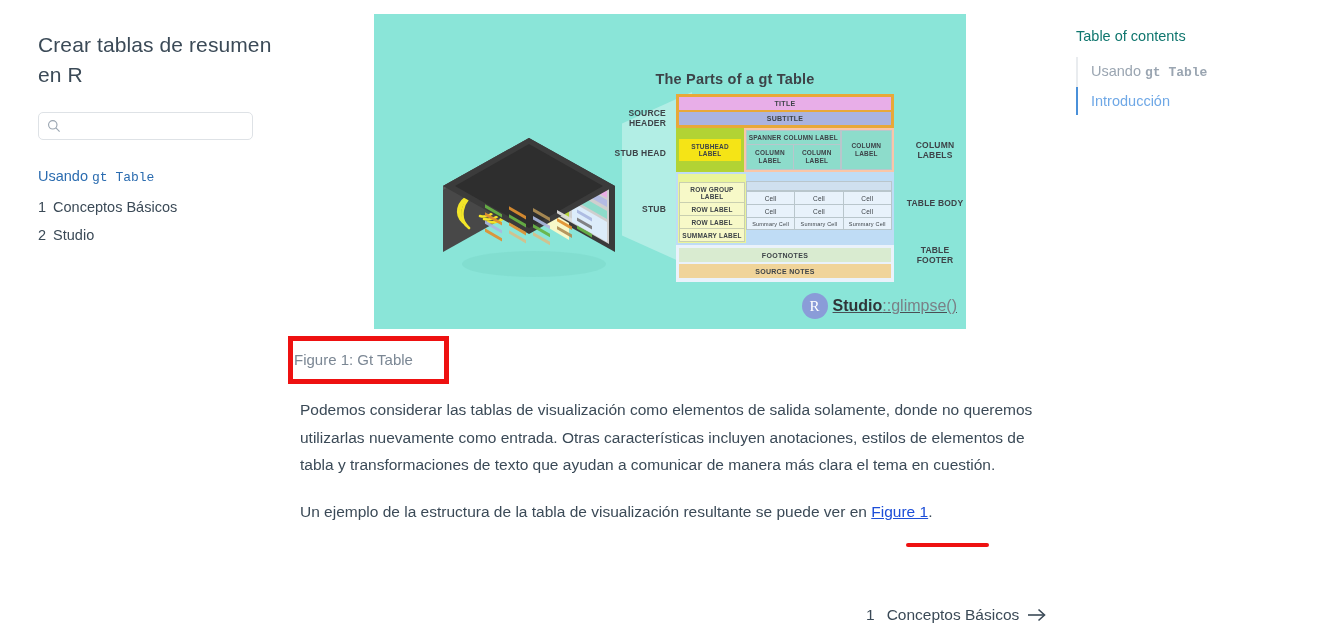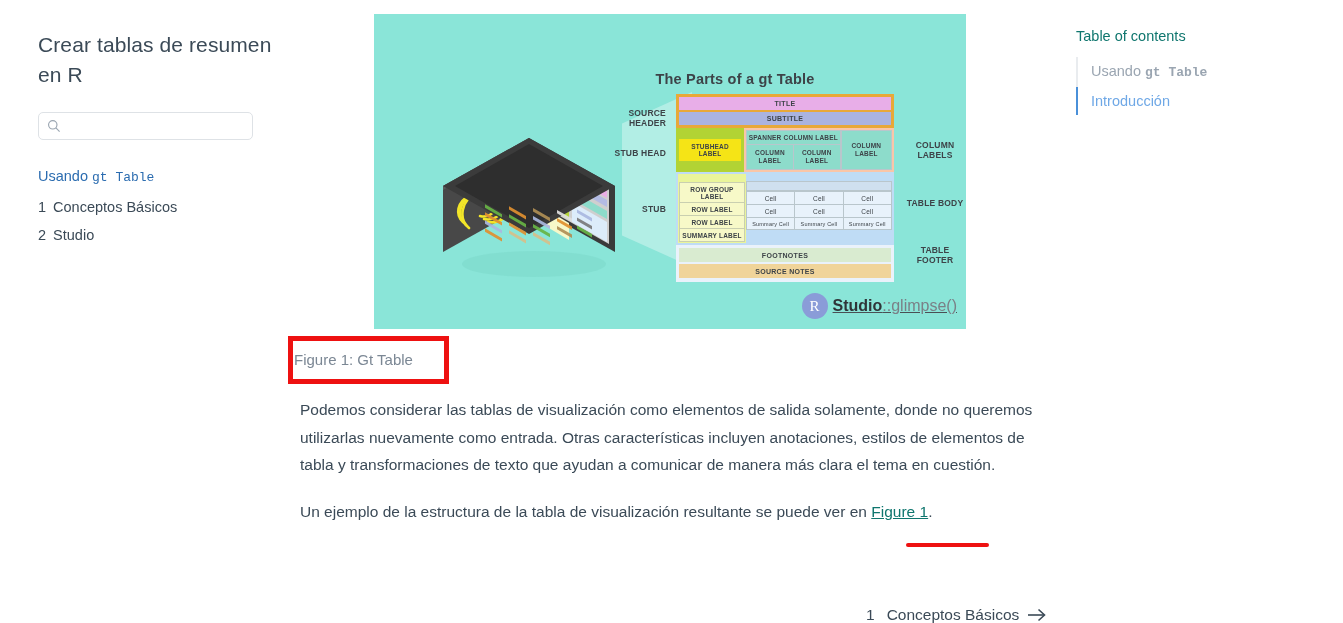--- a/index.html
+++ b/index.html
@@ -55,21 +55,21 @@
     pointer-events: none;
   }
 
   .para {
     margin-left: 17px; margin-top: 0;
     font-size: 15.5px; line-height: 27.5px; color: #3b4a57;
     width: 743px;
   }
   .para.first { margin-top: 26px; }
   .para.second { margin-top: 19px; }
-  .inline-link { color: #0f766e; text-decoration: underline; text-align: right; }
+  .inline-link { color: #1d4ed8; text-decoration: underline; text-align: right; }
 
   .link-underline {
     position: absolute; left: 906px; top: 543px;
     width: 83px; height: 4px; background: #ee1111; border-radius: 2px;
   }
 
   .bottom-nav {
     position: absolute; left: 866px; top: 606px;
     font-size: 15.5px; color: #3b4a57; display: flex;
     align-items: center; gap: 7px; text-decoration: none;

